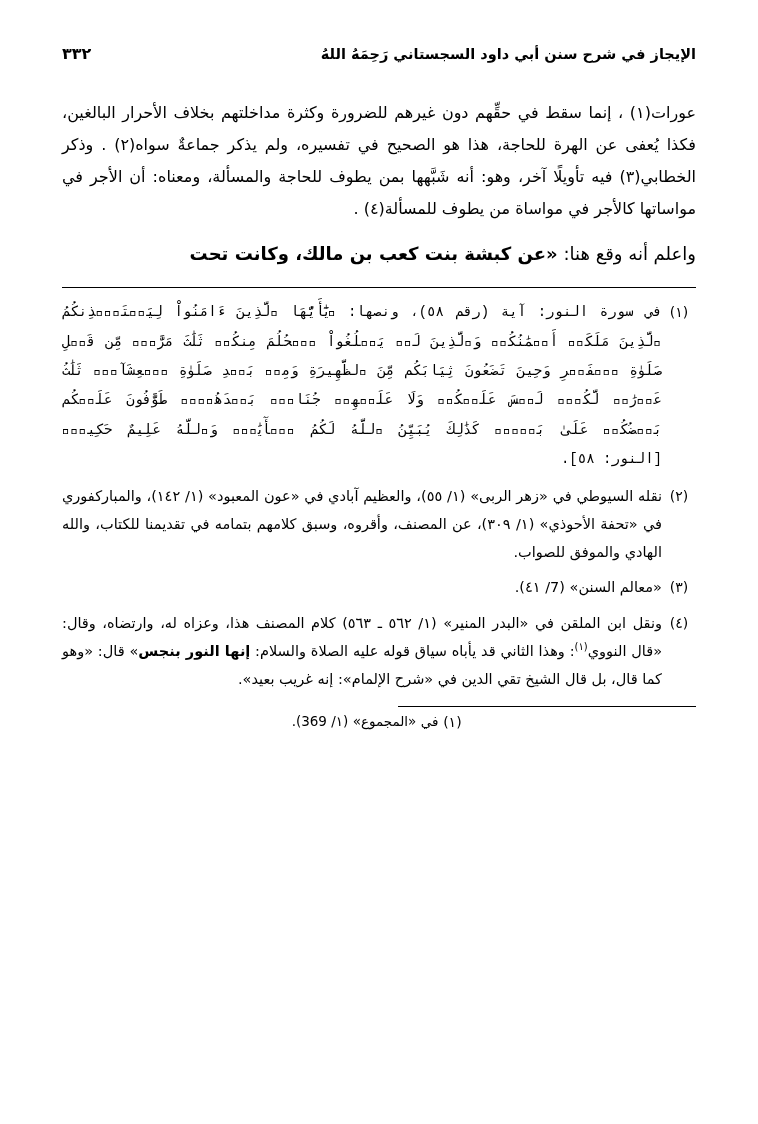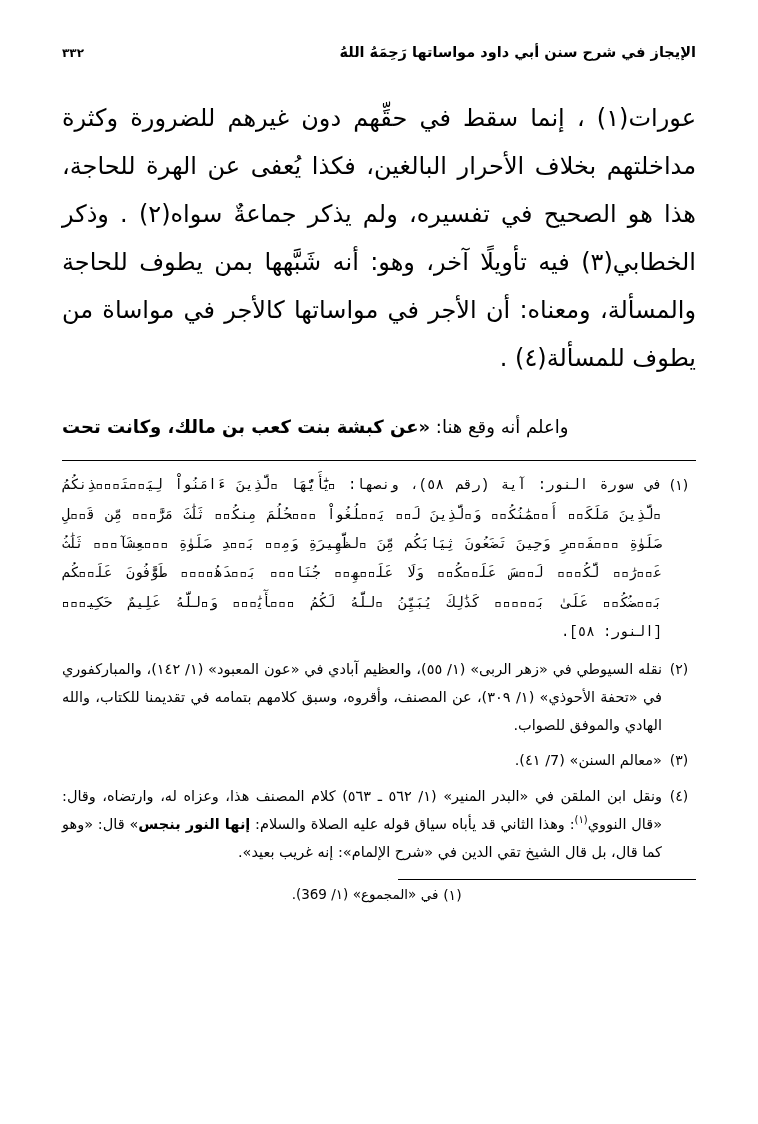--- a/index.html
+++ b/index.html
@@ -31,43 +31,43 @@
     font-size: 14.5px;
     letter-spacing: 0;
     padding-bottom: 6px;
   }
   .header-title {
     font-size: 14.5px;
     font-weight: bold;
     white-space: nowrap;
   }
   .header-page-number {
-    font-size: 12px;
+    font-size: 16px;
     font-weight: bold;
     letter-spacing: 1px;
   }
   
   .body-text {
     margin-top: 28px;
-    font-size: 24px;
+    font-size: 16px;
     line-height: 2.0;
     text-align: justify;
     text-justify: inter-word;
     font-family: "DejaVu Sans", "Liberation Sans", sans-serif;
   }
   .body-text p {
     margin: 0 0 4px 0;
     text-align: justify;
   }
   .lead-note {
-    margin-top: 28px;
+    margin-top: 12px;
     font-size: 18px;
     font-weight: bold;
     line-height: 1.9;
-    text-align: left;
+    text-align: right;
   }
   .lead-note .plain {
     font-weight: normal;
   }
   
   .fn-rule {
     border: none;
     border-top: 1.6px solid #000;
     margin: 16px 0 10px 0;
     width: 100%;
@@ -121,21 +121,21 @@
     font-size: 13.5px;
   }
   .bottom-fn .fn-num { width: 28px; }
 </style>
 </head>
 <body>
 
 <div class="page">
 
   <div class="header">
-    <div class="header-title">الإيجاز في شرح سنن أبي داود مواساتها رَحِمَهُ اللهُ</div>
+    <div class="header-title">الإيجاز في شرح سنن أبي داود السجستاني رَحِمَهُ اللهُ</div>
     <div class="header-page-number">٣٣٢</div>
   </div>
 
   <div class="body-text">
     <p>عورات(١) ، إنما سقط في حقِّهم دون غيرهم للضرورة وكثرة مداخلتهم بخلاف الأحرار البالغين، فكذا يُعفى عن الهرة للحاجة، هذا هو الصحيح في تفسيره، ولم يذكر جماعةٌ سواه(٢) . وذكر الخطابي(٣) فيه تأويلًا آخر، وهو: أنه شَبَّهها بمن يطوف للحاجة والمسألة، ومعناه: أن الأجر في مواساتها كالأجر في مواساة من يطوف للمسألة(٤) .</p>
   </div>
 
   <div class="lead-note">
     <span class="plain">واعلم أنه وقع هنا: </span><span class="b">«عن كبشة بنت كعب بن مالك، وكانت تحت</span>
   </div>

